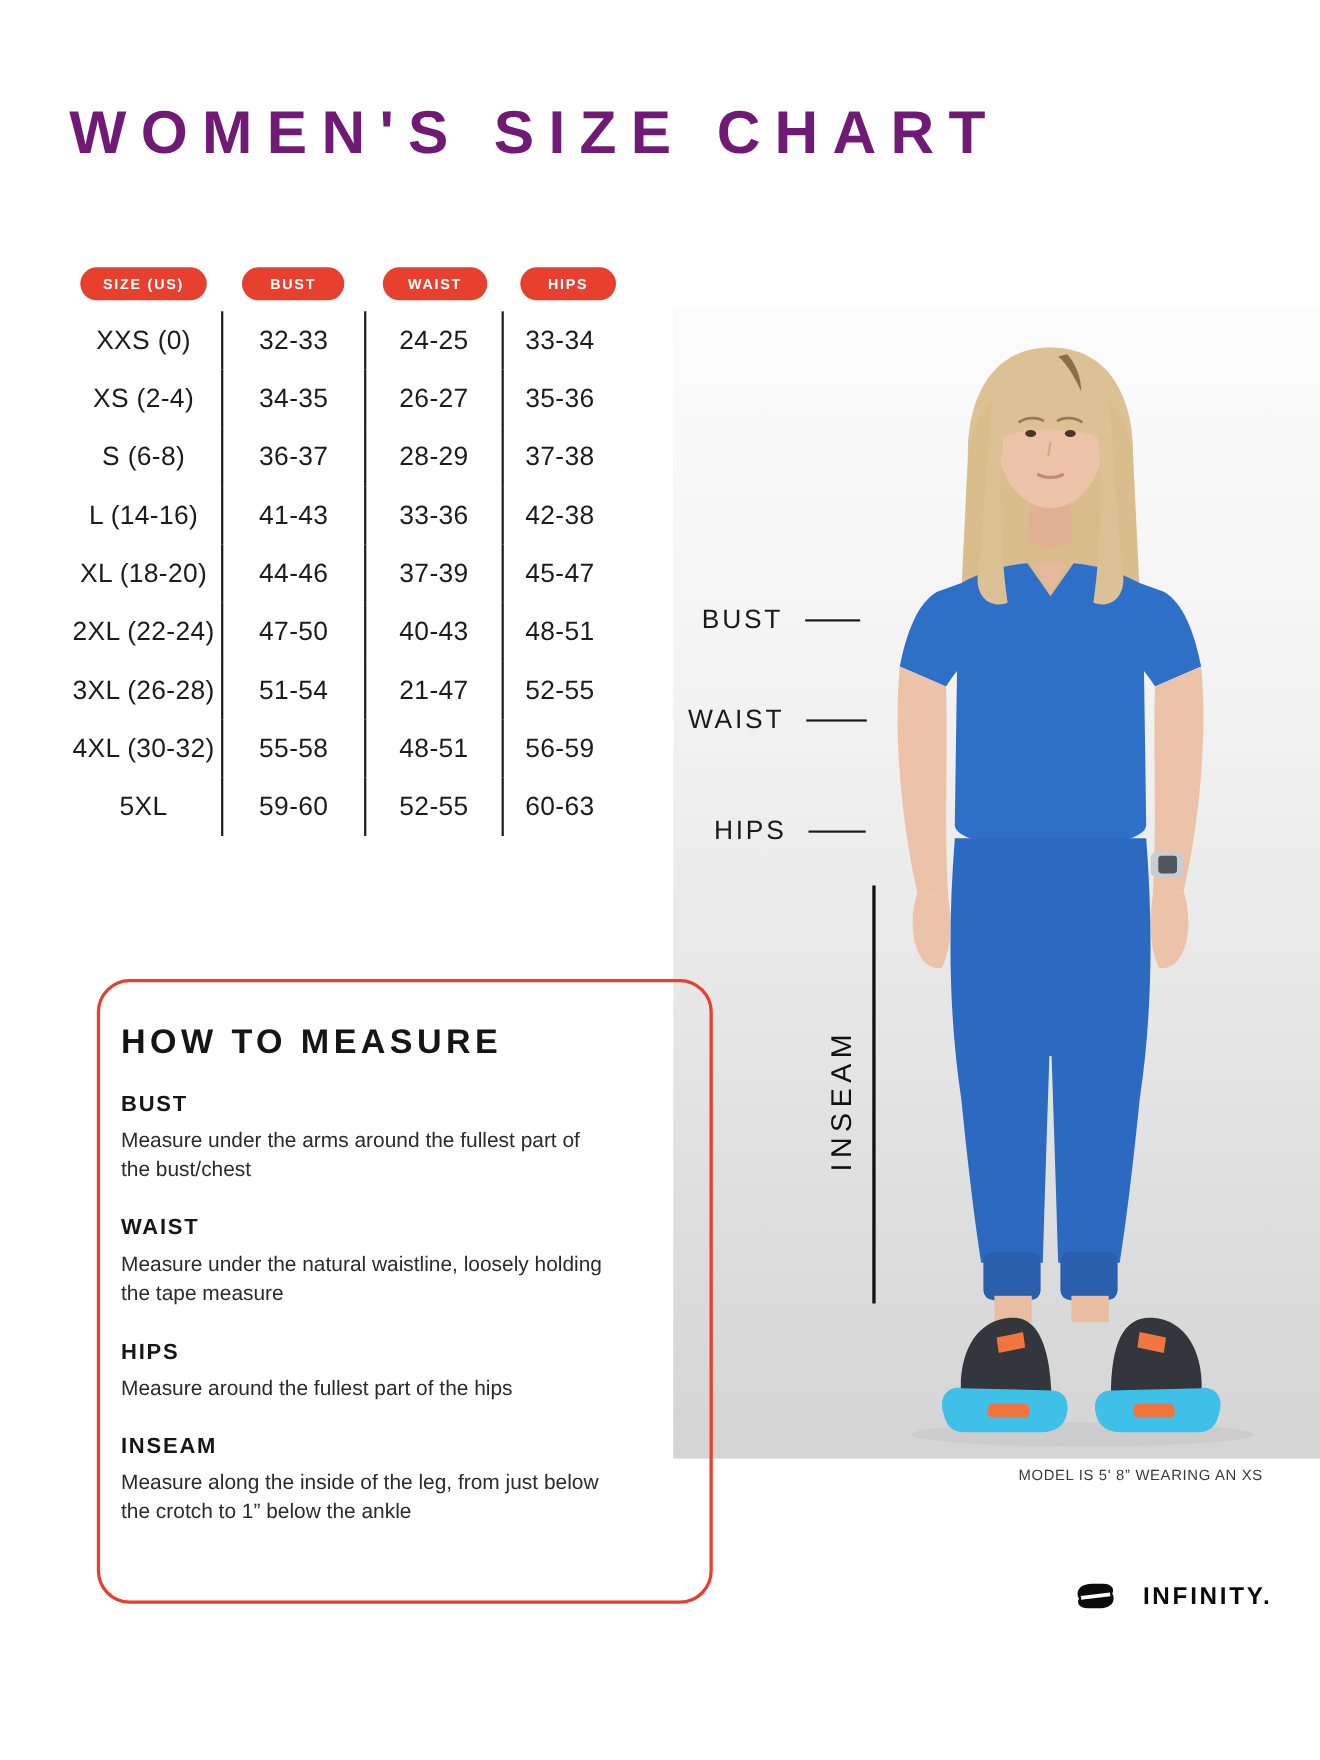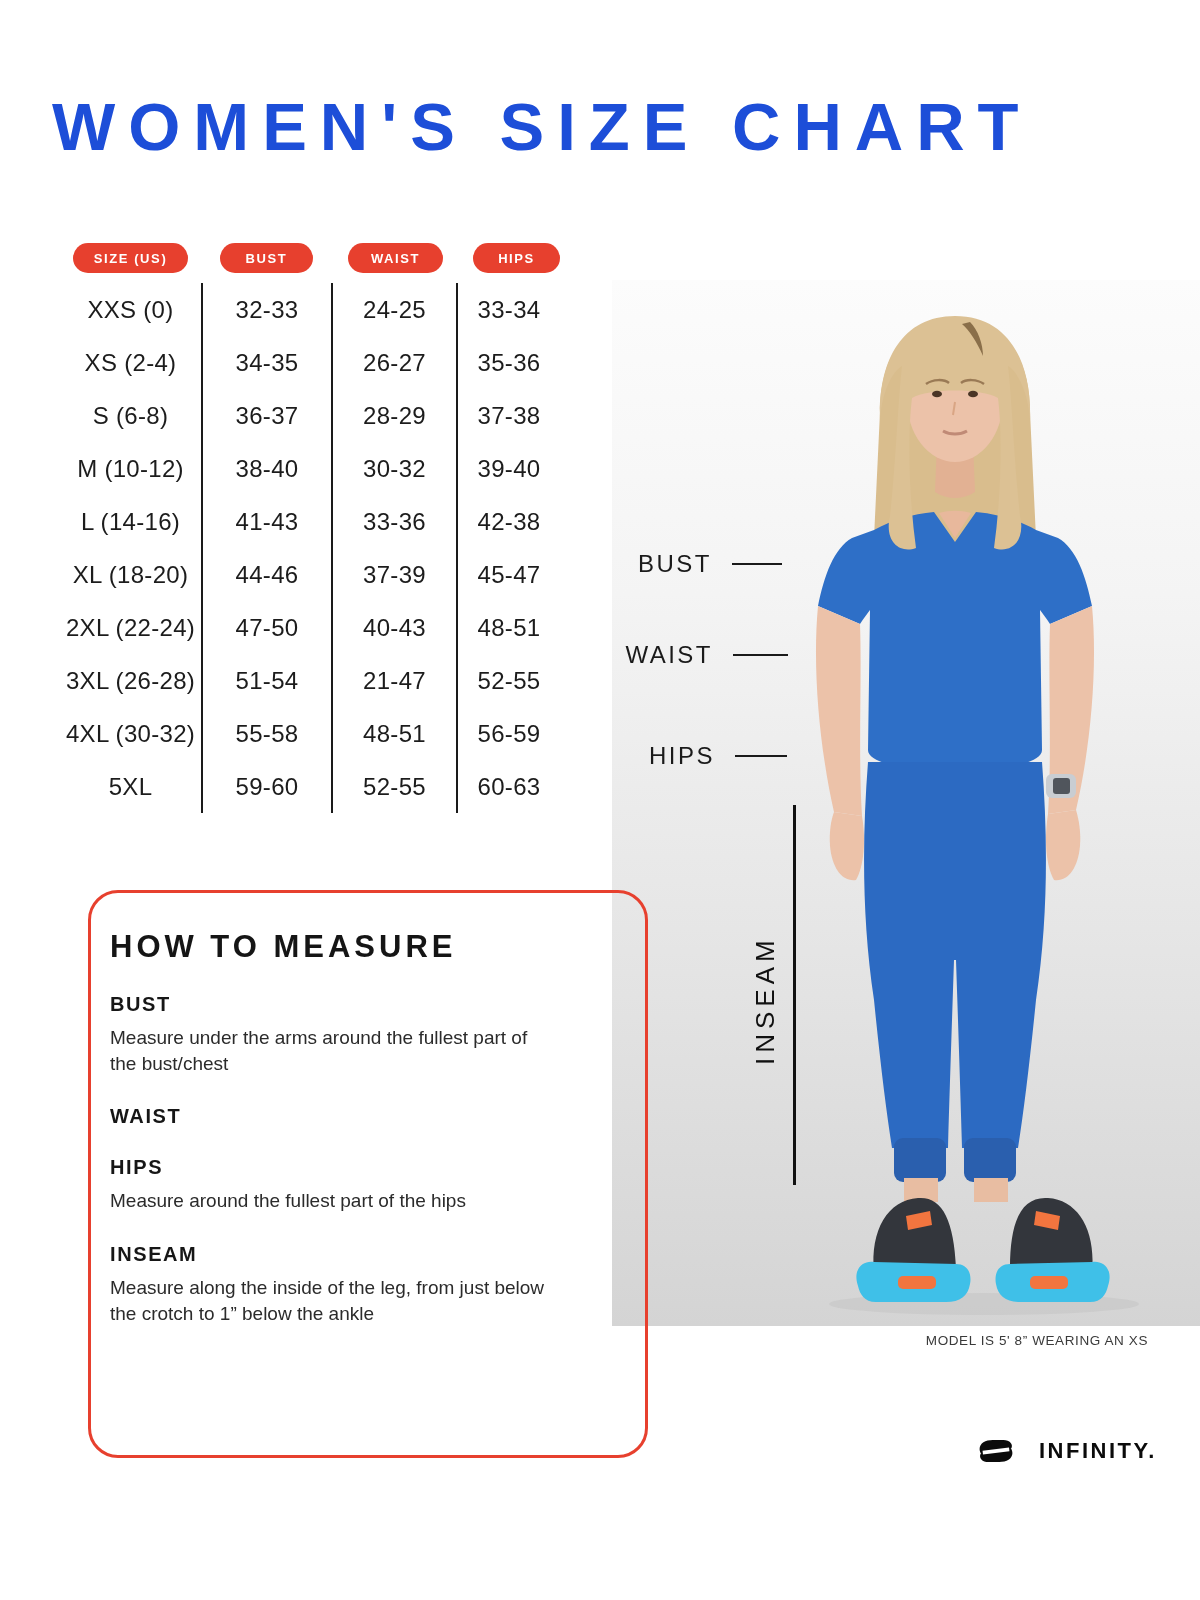--- a/index.html
+++ b/index.html
@@ -11,23 +11,23 @@
   html,body{background:#ffffff;}
   .page{
     position:relative;
     width:1200px;height:1600px;
     background:#ffffff;
     font-family:"Liberation Sans", sans-serif;
     overflow:hidden;
   }
   
   .page-title{
-    position:absolute;left:52px;top:88px;
-    font-size:67px;font-weight:bold;letter-spacing:13px;
-    color:#1d4ed8;white-space:nowrap;
+    position:absolute;left:63px;top:88px;
+    font-size:55px;font-weight:bold;letter-spacing:13px;
+    color:#701a75;white-space:nowrap;
   }
   
   .pill{
     position:absolute;top:243px;height:30px;
     background:var(--red);border-radius:15px;
     color:#ffffff;font-size:13px;font-weight:bold;letter-spacing:1.6px;
     display:flex;align-items:center;justify-content:center;
   }
   #pill-size{left:73px;width:115px;}
   #pill-bust{left:220px;width:93px;}
@@ -122,26 +122,20 @@
         <div class="tcell">26-27</div>
         <div class="tcell">35-36</div>
       </div>
       <div class="trow">
         <div class="tcell">S (6-8)</div>
         <div class="tcell">36-37</div>
         <div class="tcell">28-29</div>
         <div class="tcell">37-38</div>
       </div>
       <div class="trow">
-        <div class="tcell">M (10-12)</div>
-        <div class="tcell">38-40</div>
-        <div class="tcell">30-32</div>
-        <div class="tcell">39-40</div>
-      </div>
-      <div class="trow">
         <div class="tcell">L (14-16)</div>
         <div class="tcell">41-43</div>
         <div class="tcell">33-36</div>
         <div class="tcell">42-38</div>
       </div>
       <div class="trow">
         <div class="tcell">XL (18-20)</div>
         <div class="tcell">44-46</div>
         <div class="tcell">37-39</div>
         <div class="tcell">45-47</div>
@@ -243,20 +237,21 @@
 
   <div class="measure-box">
     <h2>HOW TO MEASURE</h2>
     <div id="measure-sections">
         <div class="m-section">
           <div class="m-label">BUST</div>
           <div class="m-text">Measure under the arms around the fullest part of the bust/chest</div>
         </div>
         <div class="m-section">
           <div class="m-label">WAIST</div>
+          <div class="m-text">Measure under the natural waistline, loosely holding the tape measure</div>
         </div>
         <div class="m-section">
           <div class="m-label">HIPS</div>
           <div class="m-text">Measure around the fullest part of the hips</div>
         </div>
         <div class="m-section">
           <div class="m-label">INSEAM</div>
           <div class="m-text">Measure along the inside of the leg, from just below the crotch to 1” below the ankle</div>
         </div>
       </div>

